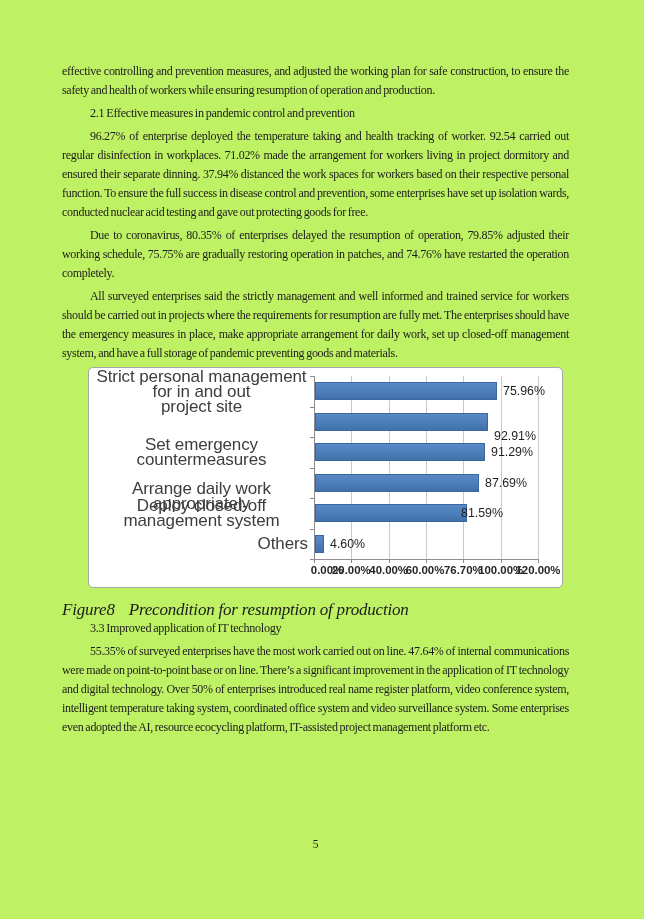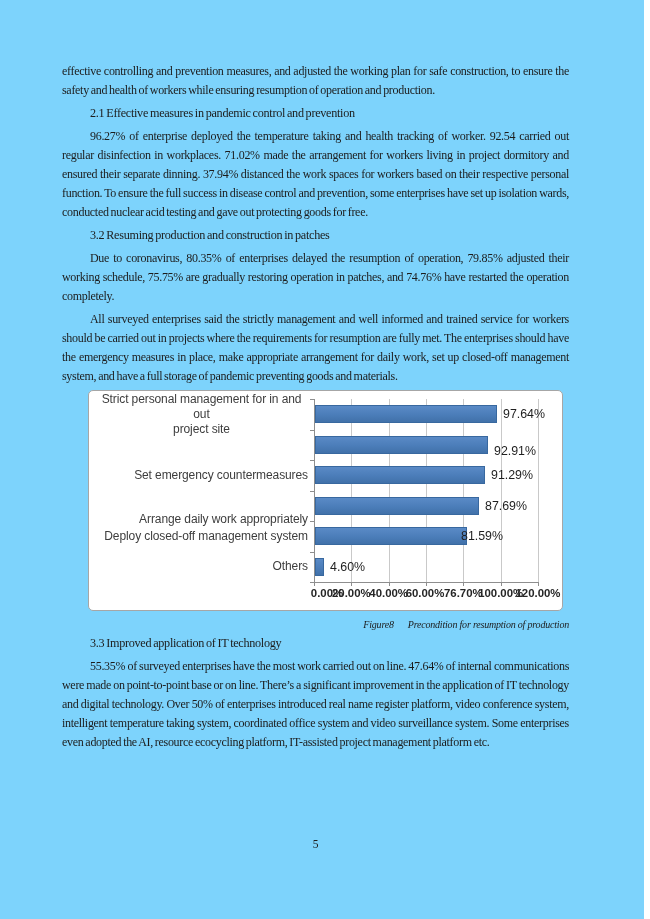--- a/index.html
+++ b/index.html
@@ -1,17 +1,17 @@
 <!DOCTYPE html>
 <html><head>
 <meta charset="utf-8">
 <style>
   html,body { margin:0; padding:0; background:#ffffff; }
   .page {
-    position:relative; width:644px; height:919px; background:#7dd3fc;
+    position:relative; width:644px; height:919px; background:#bef264;
     font-family:"Liberation Serif", serif; color:#1c1c1c; overflow:hidden;
   }
   .content { position:absolute; left:62px; top:62px; width:507px; }
   p.body {
     font-size:12px; line-height:19px; text-align:justify;
     letter-spacing:-0.3px; word-spacing:-0.8px;
     margin:0 0 4px 0;
   }
   p.indent { text-indent:28px; }
   p.heading {
@@ -36,77 +36,76 @@
     border:1px solid #38689f;
   }
   .val {
     position:absolute; font-size:12.4px; color:#1f1f1f; white-space:nowrap;
     display:flex; align-items:center;
   }
   .cat {
     position:absolute; display:flex; align-items:center; justify-content:flex-end;
   }
   .cat span {
-    text-align:center; white-space:pre-line; font-size:12px; color:#3d3d3d;
+    text-align:center; white-space:pre-line; font-size:17px; color:#3d3d3d;
     line-height:15px; letter-spacing:-0.1px;
   }
   .xlab {
     position:absolute; transform:translateX(-50%); white-space:nowrap;
     font-size:11.4px; font-weight:bold; color:#262626;
   }
   .tickb { position:absolute; width:1px; height:4px; background:#8e8e8e; }
   .tickl { position:absolute; width:4px; height:1px; background:#8e8e8e; }
 
   
   .caption {
-    margin-top:4px; text-align:right; font-style:italic;
-    font-size:10px; line-height:19px; letter-spacing:-0.2px;
+    margin-top:12px; text-align:left; font-style:italic;
+    font-size:17px; line-height:19px; letter-spacing:-0.2px;
   }
   .caption .cap-text { margin-left:14px; }
   .after-caption { margin-top:9px; }
   .footer {
     position:absolute; left:62px; top:838px; width:507px;
     text-align:center; font-size:11.5px; color:#1c1c1c;
   }
 </style>
 </head>
 <body>
 
 <div class="page">
   <div class="content">
 
     <p class="body">effective controlling and prevention measures, and adjusted the working plan for safe construction, to ensure the safety and health of workers while ensuring resumption of operation and production.</p>
 
     <p class="heading">2.1 Effective measures in pandemic control and prevention</p>
 
     <p class="body indent">96.27% of enterprise deployed the temperature taking and health tracking of worker. 92.54 carried out regular disinfection in workplaces. 71.02% made the arrangement for workers living in project dormitory and ensured their separate dinning. 37.94% distanced the work spaces for workers based on their respective personal function. To ensure the full success in disease control and prevention, some enterprises have set up isolation wards, conducted nuclear acid testing and gave out protecting goods for free.</p>
 
-    <p class="heading">3.2 Resuming production and construction in patches</p>
 
     <p class="body indent">Due to coronavirus, 80.35% of enterprises delayed the resumption of operation, 79.85% adjusted their working schedule, 75.75% are gradually restoring operation in patches, and 74.76% have restarted the operation completely.</p>
 
     <p class="body indent">All surveyed enterprises said the strictly management and well informed and trained service for workers should be carried out in projects where the requirements for resumption are fully met. The enterprises should have the emergency measures in place, make appropriate arrangement for daily work, set up closed-off management system, and have a full storage of pandemic preventing goods and materials.</p>
 
     <div class="chart-box">
         <div class="grid" style="left: 262.333px; top: 8px; height: 183px; background: rgb(201, 201, 201);"></div>
         <div class="grid" style="left: 299.667px; top: 8px; height: 183px; background: rgb(201, 201, 201);"></div>
         <div class="grid" style="left: 337px; top: 8px; height: 183px; background: rgb(201, 201, 201);"></div>
         <div class="grid" style="left: 374.333px; top: 8px; height: 183px; background: rgb(201, 201, 201);"></div>
         <div class="grid" style="left: 411.667px; top: 8px; height: 183px; background: rgb(201, 201, 201);"></div>
         <div class="grid" style="left: 449px; top: 8px; height: 183px; background: rgb(201, 201, 201);"></div>
         <div class="axis-y" style="left: 225px; top: 8px; height: 183px; background: rgb(142, 142, 142);"></div>
         <div class="axis-x" style="left: 225px; top: 191px; width: 225px; background: rgb(142, 142, 142);"></div>
         <div class="bar" style="left: 226px; top: 14.25px; width: 182px;"></div>
-        <div class="val" style="left: 414px; top: 8px; height: 30.5px;">97.64%</div>
+        <div class="val" style="left: 414px; top: 8px; height: 30.5px;">75.96%</div>
         <div class="cat" style="left: 6px; width: 213px; top: 8px; height: 30.5px;">
           <span>Strict personal management for in and out
 project site</span>
         </div>
         <div class="bar" style="left: 226px; top: 44.75px; width: 173px;"></div>
-        <div class="val" style="left: 405px; top: 45px; height: 30.5px;">92.91%</div>
+        <div class="val" style="left: 405px; top: 53px; height: 30.5px;">92.91%</div>
         <div class="bar" style="left: 226px; top: 75.25px; width: 170px;"></div>
         <div class="val" style="left: 402px; top: 69px; height: 30.5px;">91.29%</div>
         <div class="cat" style="left: 6px; width: 213px; top: 69px; height: 30.5px;">
           <span>Set emergency countermeasures</span>
         </div>
         <div class="bar" style="left: 226px; top: 105.75px; width: 164px;"></div>
         <div class="val" style="left: 396px; top: 99.5px; height: 30.5px;">87.69%</div>
         <div class="cat" style="left: 6px; width: 213px; top: 113px; height: 30.5px; justify-content: flex-end;">
           <span>Arrange daily work appropriately</span>
         </div>

